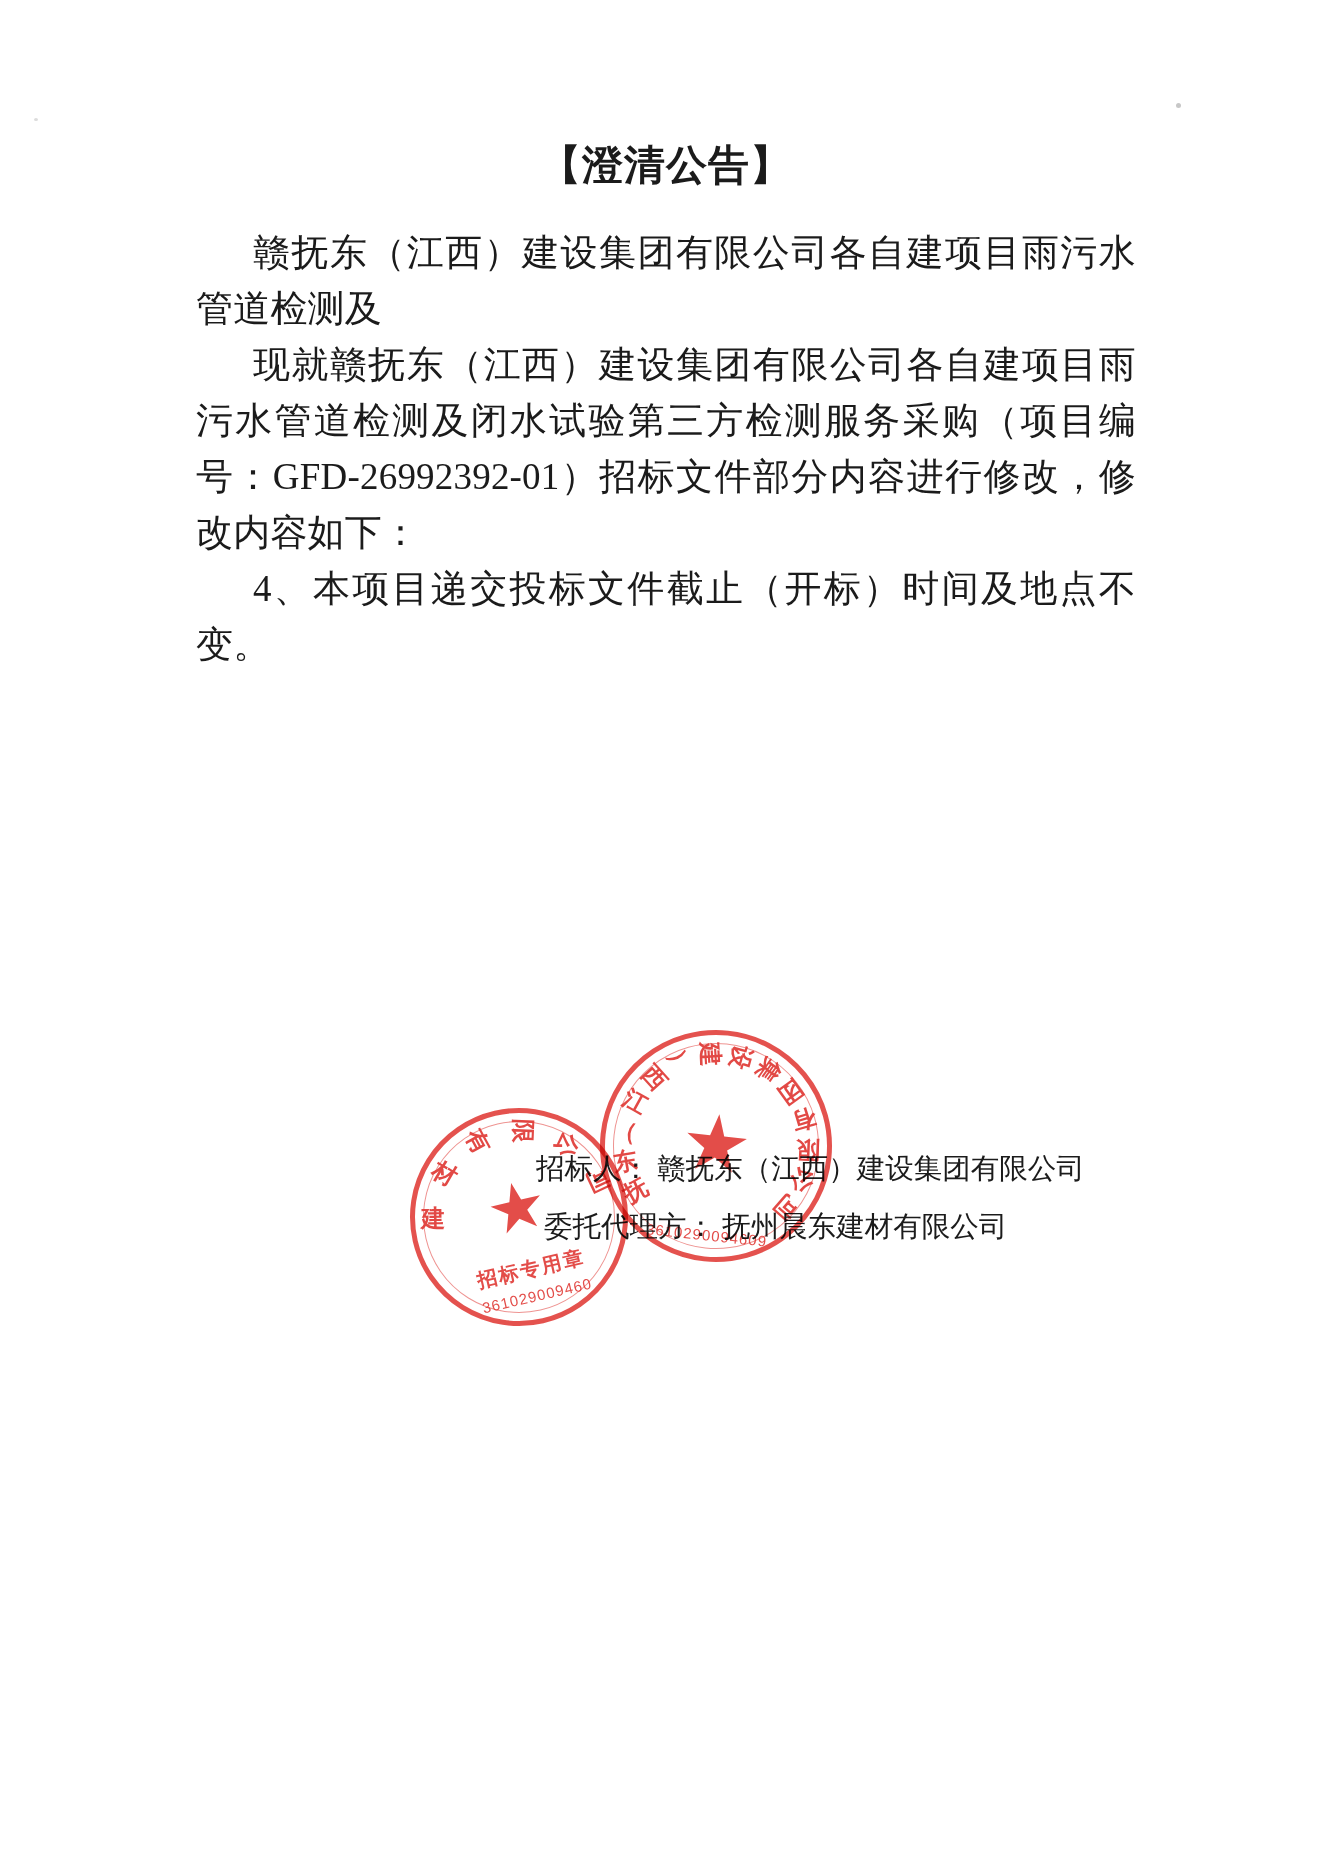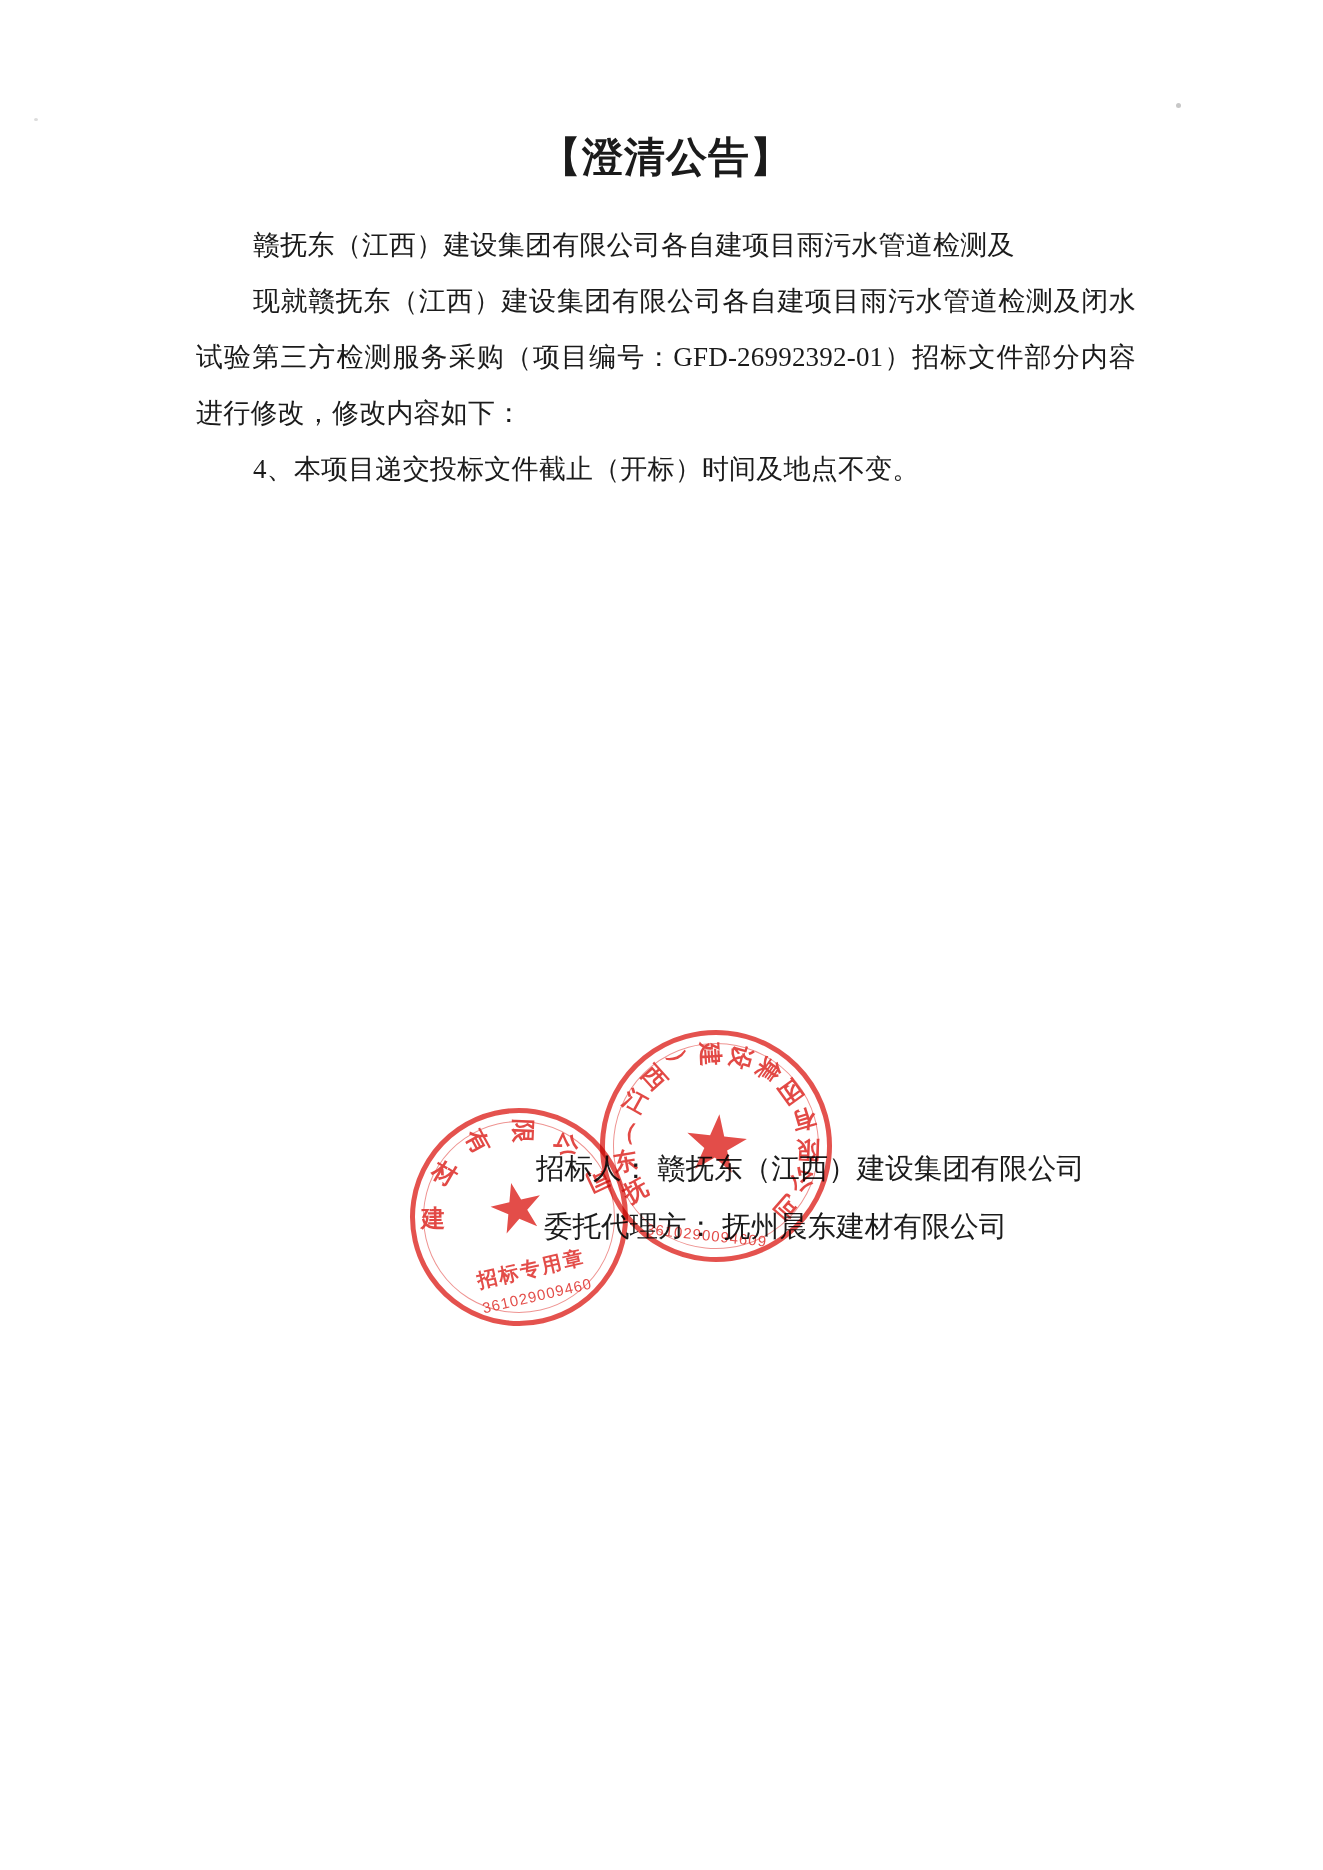--- a/index.html
+++ b/index.html
@@ -42,28 +42,28 @@
     position: absolute;
     left: 196px;
     top: 128px;
     width: 940px;
   }
 
   h1.doc-title {
     font-size: 41px;
     font-weight: bold;
     text-align: center;
-    margin: 4px 0 34px 0;
+    margin: 12px 0 34px 0;
     letter-spacing: 1px;
     line-height: 1.25;
     font-family: "Liberation Serif", "DejaVu Serif", serif;
   }
 
   p.para {
-    font-size: 27px;
+    font-size: 37px;
     line-height: 56px;
     margin: 0;
     text-align: justify;
     text-justify: inter-ideograph;
     letter-spacing: 0.2px;
     word-break: break-all;
   }
   p.indent { text-indent: 57px; }
   p.noindent { text-indent: 0; }
 

